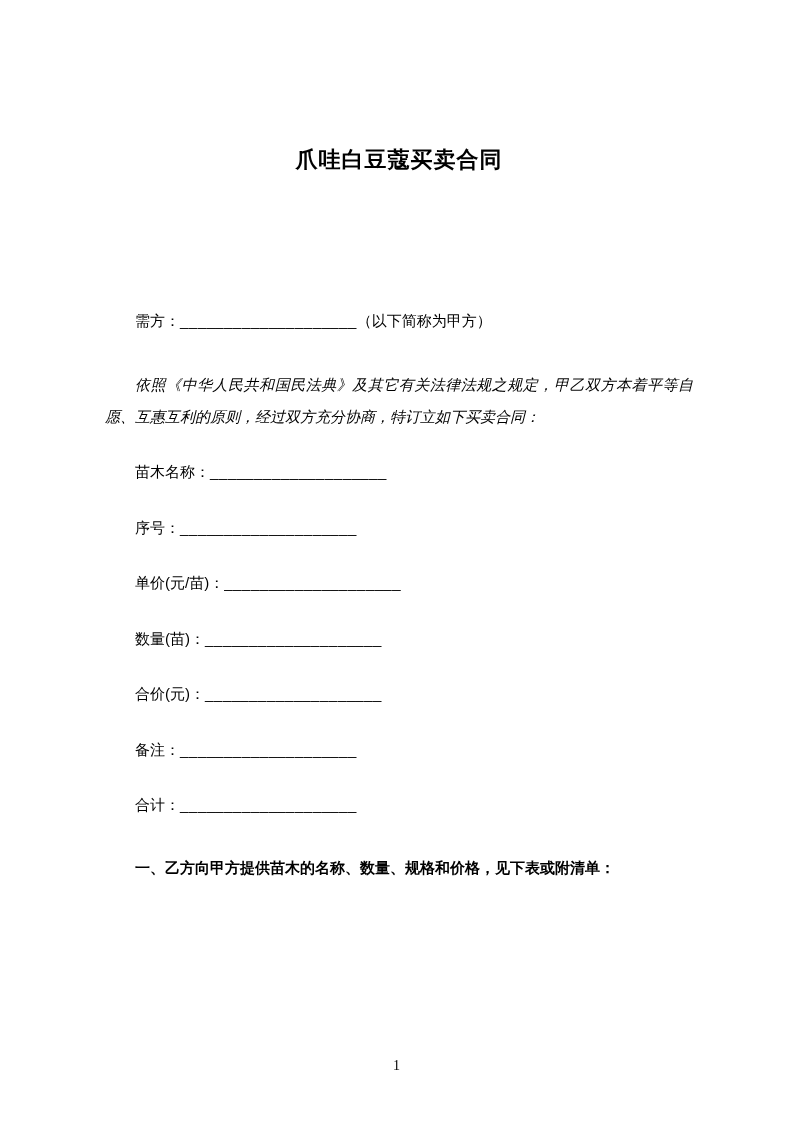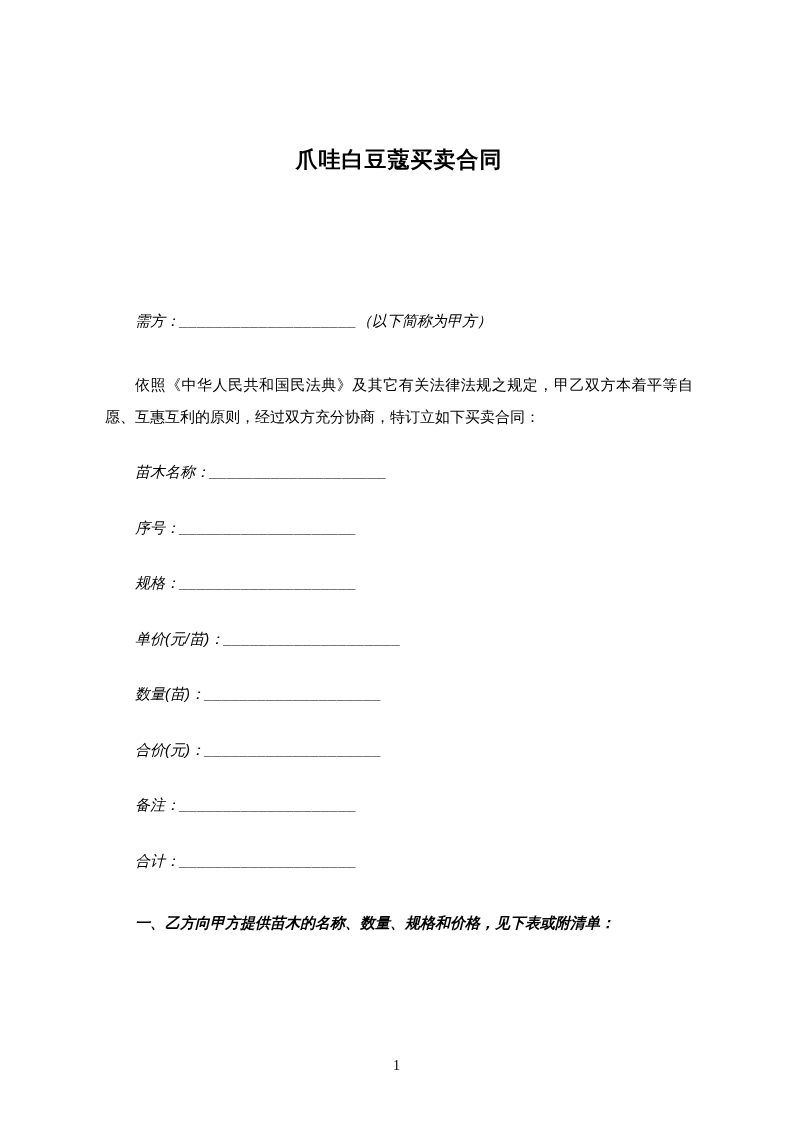--- a/index.html
+++ b/index.html
@@ -31,32 +31,32 @@
   }
   .party-block {
     margin-top: 135px;
   }
   .line {
     font-size: 15px;
     line-height: 1.5;
   }
   .indent {
     padding-left: 2em;
-    font-style: italic;
   }
   .party-line {
     margin-bottom: 36px;
   }
   .intro {
     font-size: 15px;
     line-height: 2.15;
     text-indent: 2em;
     margin-top: 16px;
     margin-bottom: 28px;
     text-align: justify;
+    font-style: italic;
   }
   .field-line {
     margin-bottom: 33px;
     white-space: nowrap;
   }
   .blank {
     letter-spacing: 0.5px;
   }
   .clause-line {
     margin-top: 40px;
@@ -89,23 +89,20 @@
     <div class="intro">依照《中华人民共和国民法典》及其它有关法律法规之规定，甲乙双方本着平等自愿、互惠互利的原则，经过双方充分协商，特订立如下买卖合同：</div>
 
     <div>
       <div class="line indent field-line">
         <span>苗木名称：</span><span class="blank">____________________</span>
       </div>
       <div class="line indent field-line">
         <span>序号：</span><span class="blank">____________________</span>
       </div>
       <div class="line indent field-line">
-        <span>规格：</span><span class="blank">____________________</span>
-      </div>
-      <div class="line indent field-line">
         <span>单价(元/苗)：</span><span class="blank">____________________</span>
       </div>
       <div class="line indent field-line">
         <span>数量(苗)：</span><span class="blank">____________________</span>
       </div>
       <div class="line indent field-line">
         <span>合价(元)：</span><span class="blank">____________________</span>
       </div>
       <div class="line indent field-line">
         <span>备注：</span><span class="blank">____________________</span>

